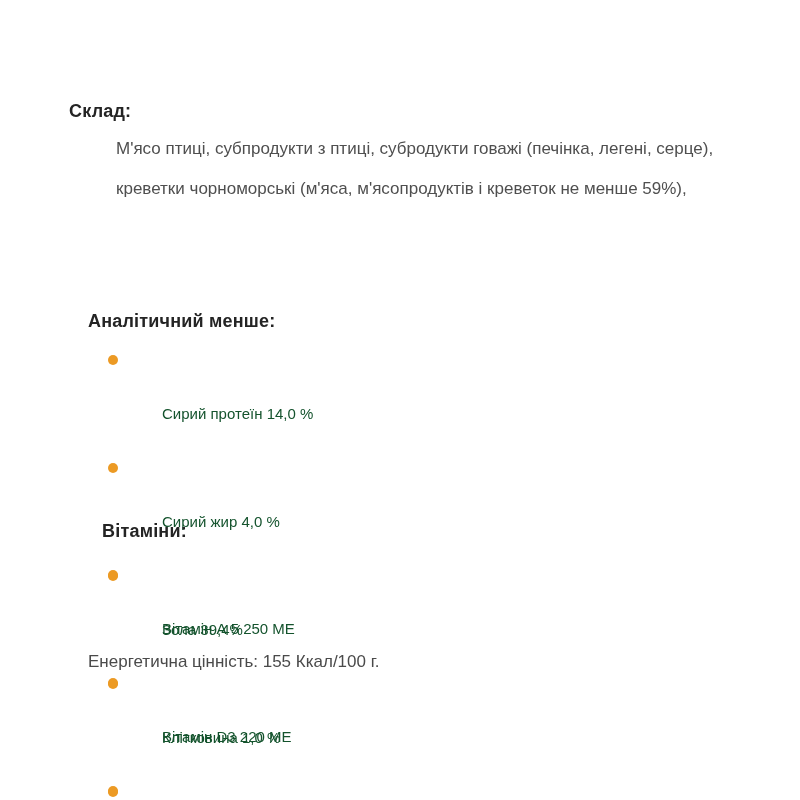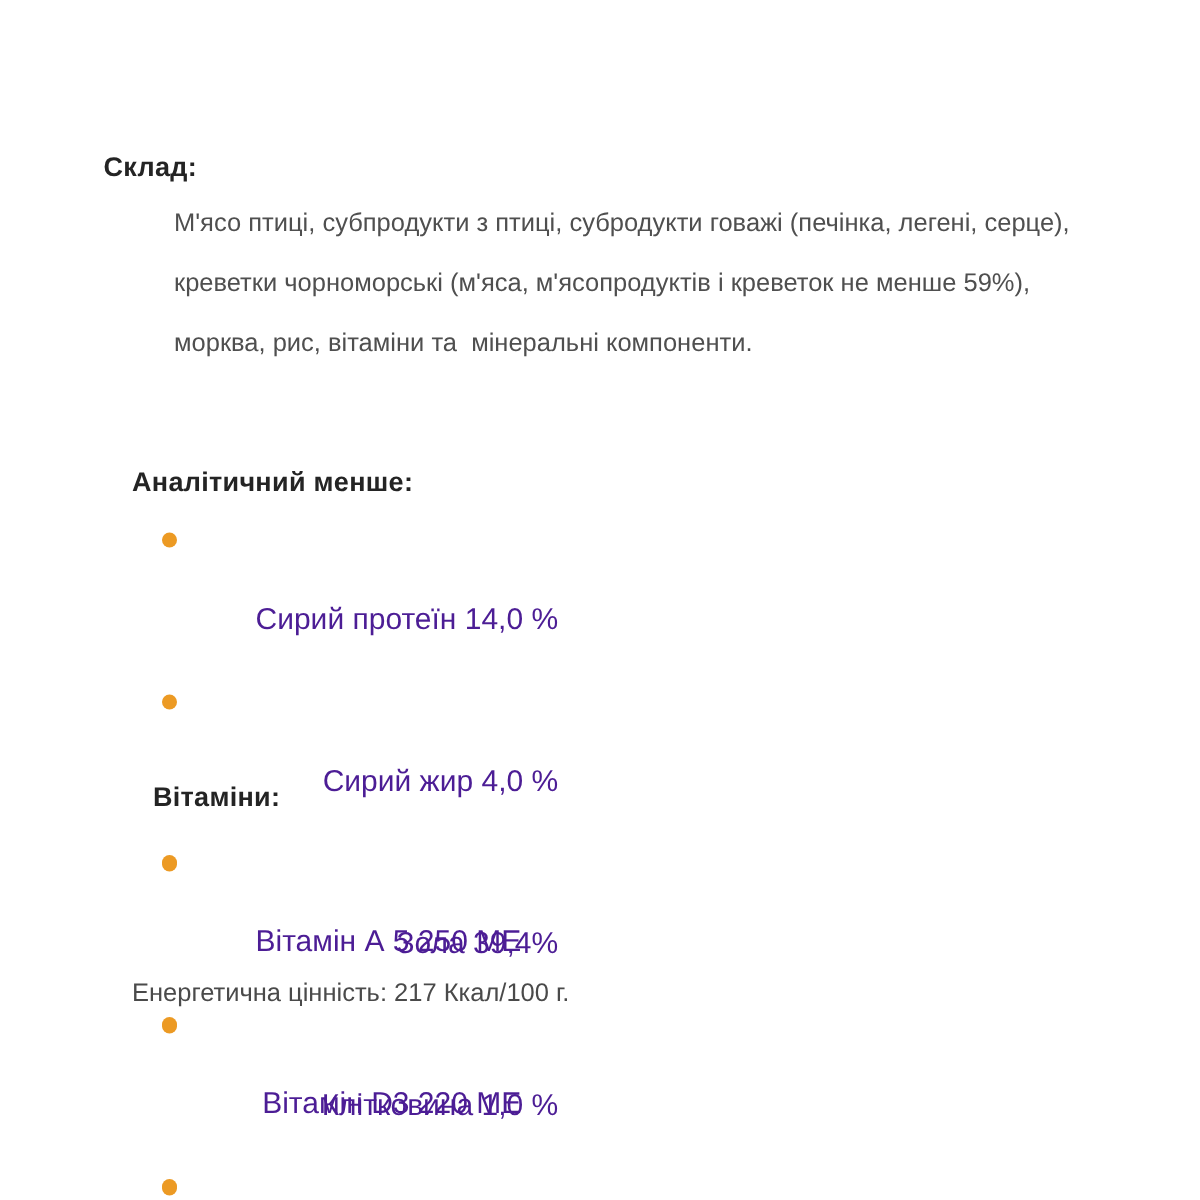--- a/index.html
+++ b/index.html
@@ -38,24 +38,23 @@
     position: absolute;
     left: 88px;
     list-style: none;
   }
   #list-analytic { top: 346px; }
   #list-vitamins { top: 561px; }
   .bullet-list li {
     position: relative;
     padding-left: 49px;
     line-height: 27px;
-    font-size: 20px;
-    color: #4c1d95;
+    font-size: 15px;
+    color: #14532d;
     white-space: pre;
-    text-align: right;
   }
   .bullet {
     position: absolute;
     left: 20px;
     top: 9px;
     width: 10px;
     height: 10px;
     border-radius: 50%;
     background: var(--bullet-color, #EC9A24);
   }
@@ -72,21 +71,20 @@
 </head>
 <body>
 
 <div class="page">
 
   <h2 id="heading-sklad" class="section-heading">Склад:</h2>
 
   <div class="paragraph">
     <div class="para-line">М'ясо птиці, субпродукти з птиці, субродукти говажі (печінка, легені, серце),</div>
     <div class="para-line">креветки чорноморські (м'яса, м'ясопродуктів і креветок не менше 59%),</div>
-    <div class="para-line">морква, рис, вітаміни та  мінеральні компоненти.</div>
   </div>
 
   <h2 id="heading-analytic" class="section-heading">Аналітичний менше:</h2>
 
   <ul id="list-analytic" class="bullet-list">
     <li>
       <span class="bullet"></span>
       <span>Сирий протеїн 14,0 %</span>
     </li>
     <li>
@@ -118,15 +116,15 @@
     <li>
       <span class="bullet"></span>
       <span>Вітамін D3 220 МЕ</span>
     </li>
     <li>
       <span class="bullet"></span>
       
     </li>
   </ul>
 
-  <div class="energy-line">Енергетична цінність: 217 Ккал/100 г.</div>
+  <div class="energy-line">Енергетична цінність: 155 Ккал/100 г.</div>
 
 </div>
 
 </body></html>

